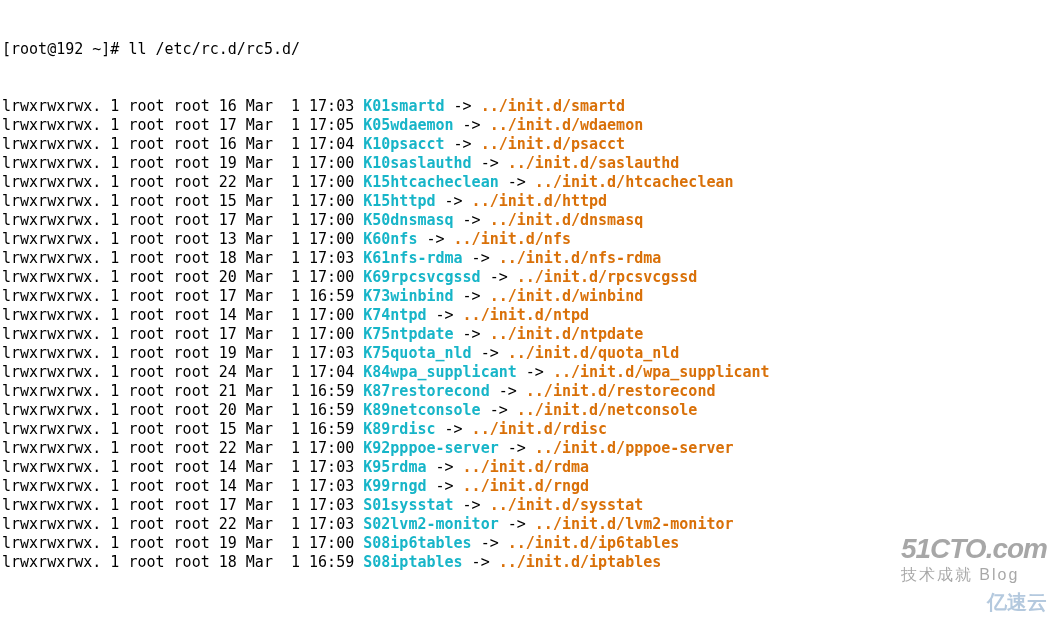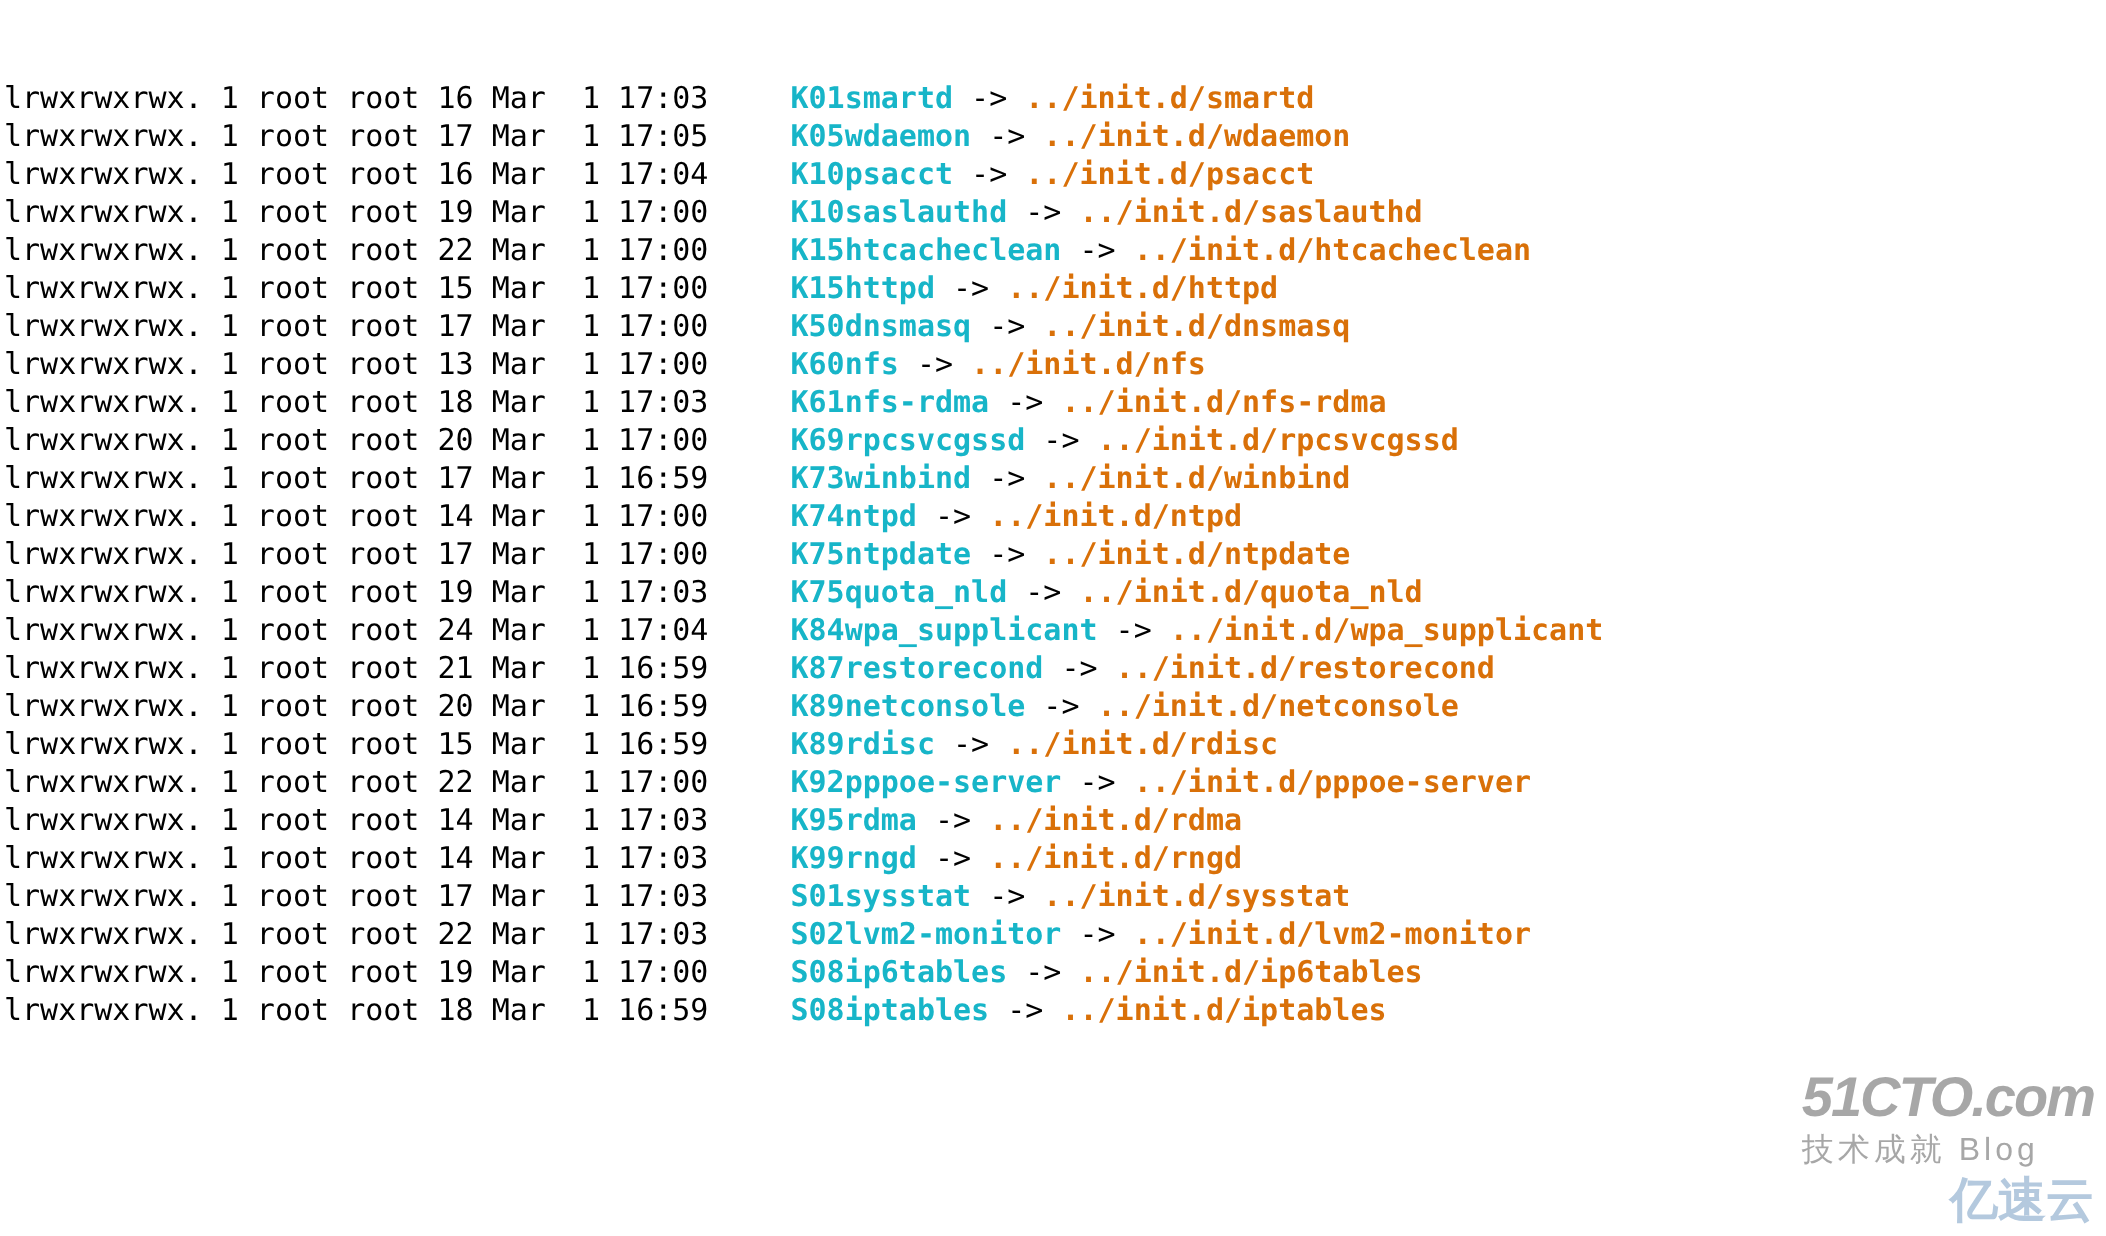--- a/index.html
+++ b/index.html
@@ -12,21 +12,21 @@
     position: relative;
   }
   .terminal {
     font-family: "DejaVu Sans Mono", "Liberation Mono", "Consolas", monospace;
     font-size: 15px;
     line-height: 19px;
     white-space: pre;
     color: #000000;
     padding: 2px 2px;
   }
-  .link-name { color: #17b5c8; font-weight: bold; margin-left: 32px; }
+  .link-name { color: #17b5c8; font-weight: bold; }
   .link-target { color: #d97008; font-weight: bold; text-align: right; }
   .arrow { color: #000000; }
   .watermark1 {
     position: absolute;
     right: 6px;
     bottom: 32px;
     font-family: Arial, sans-serif;
     font-weight: 900;
     font-style: italic;
     font-size: 28px;
@@ -42,29 +42,30 @@
     font-style:normal;
     color: rgba(60,60,60,0.45);
     letter-spacing: 2px;
   }
   .watermark2 {
     position: absolute;
     right: 6px;
     bottom: 2px;
     font-family: Arial, sans-serif;
     font-weight: bold;
-    font-size: 24px;
+    font-size: 20px;
     color: rgba(40,100,160,0.35);
     pointer-events: none;
   }
 </style>
 </head>
 <body>
 
 <div class="terminal">
+  <div><span>[root@192 ~]# </span><span>ll /etc/rc.d/rc5.d/</span></div>
   <div id="listing"><div><span>lrwxrwxrwx. 1 root root 16 Mar  1 17:03 </span><span class="link-name">K01smartd</span><span class="arrow"> -&gt; </span><span class="link-target">../init.d/smartd</span></div><div><span>lrwxrwxrwx. 1 root root 17 Mar  1 17:05 </span><span class="link-name">K05wdaemon</span><span class="arrow"> -&gt; </span><span class="link-target">../init.d/wdaemon</span></div><div><span>lrwxrwxrwx. 1 root root 16 Mar  1 17:04 </span><span class="link-name">K10psacct</span><span class="arrow"> -&gt; </span><span class="link-target">../init.d/psacct</span></div><div><span>lrwxrwxrwx. 1 root root 19 Mar  1 17:00 </span><span class="link-name">K10saslauthd</span><span class="arrow"> -&gt; </span><span class="link-target">../init.d/saslauthd</span></div><div><span>lrwxrwxrwx. 1 root root 22 Mar  1 17:00 </span><span class="link-name">K15htcacheclean</span><span class="arrow"> -&gt; </span><span class="link-target">../init.d/htcacheclean</span></div><div><span>lrwxrwxrwx. 1 root root 15 Mar  1 17:00 </span><span class="link-name">K15httpd</span><span class="arrow"> -&gt; </span><span class="link-target">../init.d/httpd</span></div><div><span>lrwxrwxrwx. 1 root root 17 Mar  1 17:00 </span><span class="link-name">K50dnsmasq</span><span class="arrow"> -&gt; </span><span class="link-target">../init.d/dnsmasq</span></div><div><span>lrwxrwxrwx. 1 root root 13 Mar  1 17:00 </span><span class="link-name">K60nfs</span><span class="arrow"> -&gt; </span><span class="link-target">../init.d/nfs</span></div><div><span>lrwxrwxrwx. 1 root root 18 Mar  1 17:03 </span><span class="link-name">K61nfs-rdma</span><span class="arrow"> -&gt; </span><span class="link-target">../init.d/nfs-rdma</span></div><div><span>lrwxrwxrwx. 1 root root 20 Mar  1 17:00 </span><span class="link-name">K69rpcsvcgssd</span><span class="arrow"> -&gt; </span><span class="link-target">../init.d/rpcsvcgssd</span></div><div><span>lrwxrwxrwx. 1 root root 17 Mar  1 16:59 </span><span class="link-name">K73winbind</span><span class="arrow"> -&gt; </span><span class="link-target">../init.d/winbind</span></div><div><span>lrwxrwxrwx. 1 root root 14 Mar  1 17:00 </span><span class="link-name">K74ntpd</span><span class="arrow"> -&gt; </span><span class="link-target">../init.d/ntpd</span></div><div><span>lrwxrwxrwx. 1 root root 17 Mar  1 17:00 </span><span class="link-name">K75ntpdate</span><span class="arrow"> -&gt; </span><span class="link-target">../init.d/ntpdate</span></div><div><span>lrwxrwxrwx. 1 root root 19 Mar  1 17:03 </span><span class="link-name">K75quota_nld</span><span class="arrow"> -&gt; </span><span class="link-target">../init.d/quota_nld</span></div><div><span>lrwxrwxrwx. 1 root root 24 Mar  1 17:04 </span><span class="link-name">K84wpa_supplicant</span><span class="arrow"> -&gt; </span><span class="link-target">../init.d/wpa_supplicant</span></div><div><span>lrwxrwxrwx. 1 root root 21 Mar  1 16:59 </span><span class="link-name">K87restorecond</span><span class="arrow"> -&gt; </span><span class="link-target">../init.d/restorecond</span></div><div><span>lrwxrwxrwx. 1 root root 20 Mar  1 16:59 </span><span class="link-name">K89netconsole</span><span class="arrow"> -&gt; </span><span class="link-target">../init.d/netconsole</span></div><div><span>lrwxrwxrwx. 1 root root 15 Mar  1 16:59 </span><span class="link-name">K89rdisc</span><span class="arrow"> -&gt; </span><span class="link-target">../init.d/rdisc</span></div><div><span>lrwxrwxrwx. 1 root root 22 Mar  1 17:00 </span><span class="link-name">K92pppoe-server</span><span class="arrow"> -&gt; </span><span class="link-target">../init.d/pppoe-server</span></div><div><span>lrwxrwxrwx. 1 root root 14 Mar  1 17:03 </span><span class="link-name">K95rdma</span><span class="arrow"> -&gt; </span><span class="link-target">../init.d/rdma</span></div><div><span>lrwxrwxrwx. 1 root root 14 Mar  1 17:03 </span><span class="link-name">K99rngd</span><span class="arrow"> -&gt; </span><span class="link-target">../init.d/rngd</span></div><div><span>lrwxrwxrwx. 1 root root 17 Mar  1 17:03 </span><span class="link-name">S01sysstat</span><span class="arrow"> -&gt; </span><span class="link-target">../init.d/sysstat</span></div><div><span>lrwxrwxrwx. 1 root root 22 Mar  1 17:03 </span><span class="link-name">S02lvm2-monitor</span><span class="arrow"> -&gt; </span><span class="link-target">../init.d/lvm2-monitor</span></div><div><span>lrwxrwxrwx. 1 root root 19 Mar  1 17:00 </span><span class="link-name">S08ip6tables</span><span class="arrow"> -&gt; </span><span class="link-target">../init.d/ip6tables</span></div><div><span>lrwxrwxrwx. 1 root root 18 Mar  1 16:59 </span><span class="link-name">S08iptables</span><span class="arrow"> -&gt; </span><span class="link-target">../init.d/iptables</span></div></div>
 </div>
 
 <div class="watermark1">
   <span>51CTO.com</span>
   <span class="sub">技术成就  Blog</span>
 </div>
 <div class="watermark2">亿速云</div>
 
 </body></html>

